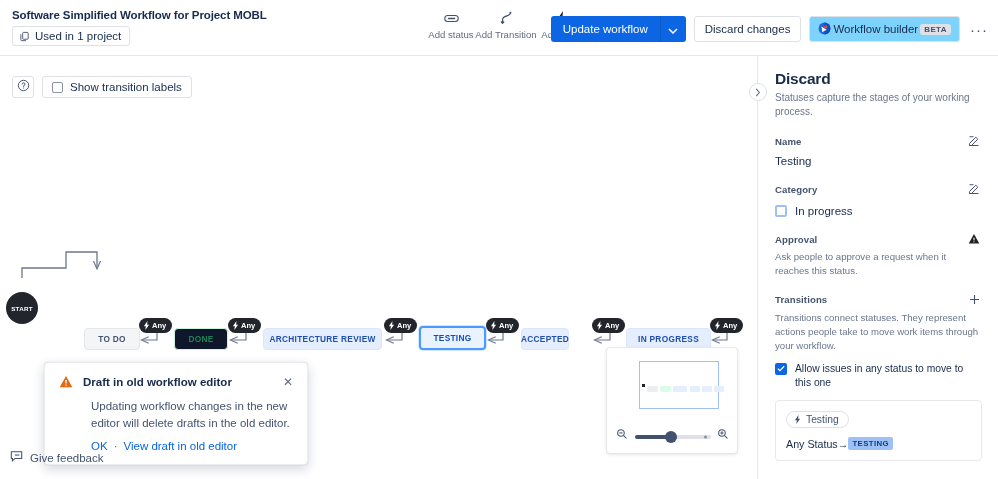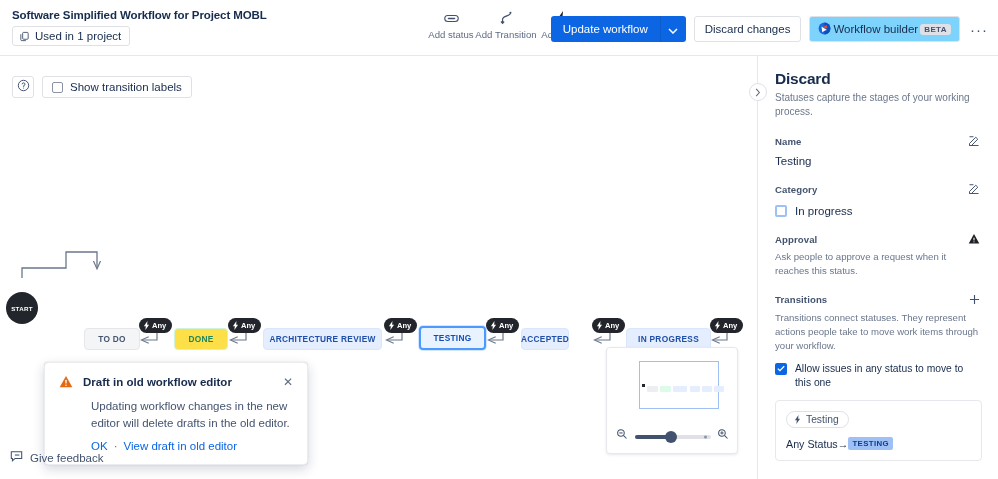--- a/index.html
+++ b/index.html
@@ -97,21 +97,21 @@
   }
 
   
   .diagram { position: absolute; top: 0; left: 0; width: 758px; height: 423px; }
   .node {
     position: absolute; height: 22px; border-radius: 4px;
     display: flex; align-items: center; justify-content: center;
     font-size: 8.3px; font-weight: bold; letter-spacing: .3px;
   }
   .n-todo { background: #f4f5f7; border: 1px solid #e4e6ea; color: #44546f; }
-  .n-done { background: #fde047; border: 1px solid #cdf3dd; color: #1f845a; }
+  .n-done { background: #0f172a; border: 1px solid #cdf3dd; color: #1f845a; }
   .n-blue { background: #e4eeff; border: 1px solid #dae6fb; color: #1f4fa8; }
   .n-sel  { background: #e9f2ff; border: 2px solid #4c9aff; color: #0c4fb8;
             box-shadow: 0 0 0 1px rgba(76,154,255,.25); }
   .start-node {
     position: absolute; width: 32px; height: 32px; border-radius: 50%;
     background: #22252b; color: #fff; display:flex; align-items:center; justify-content:center;
     font-size: 6.2px; font-weight: bold; letter-spacing: .3px;
   }
   .any-badge {
     position: absolute; height: 15px; border-radius: 8px; background: #22252b;

